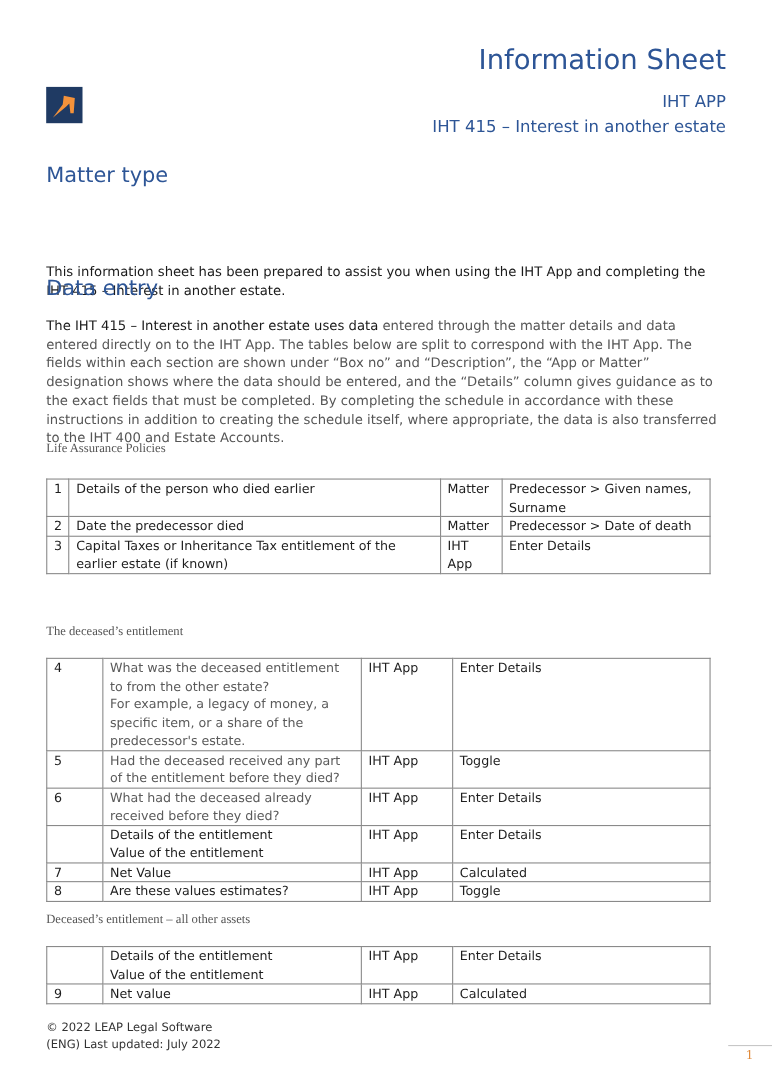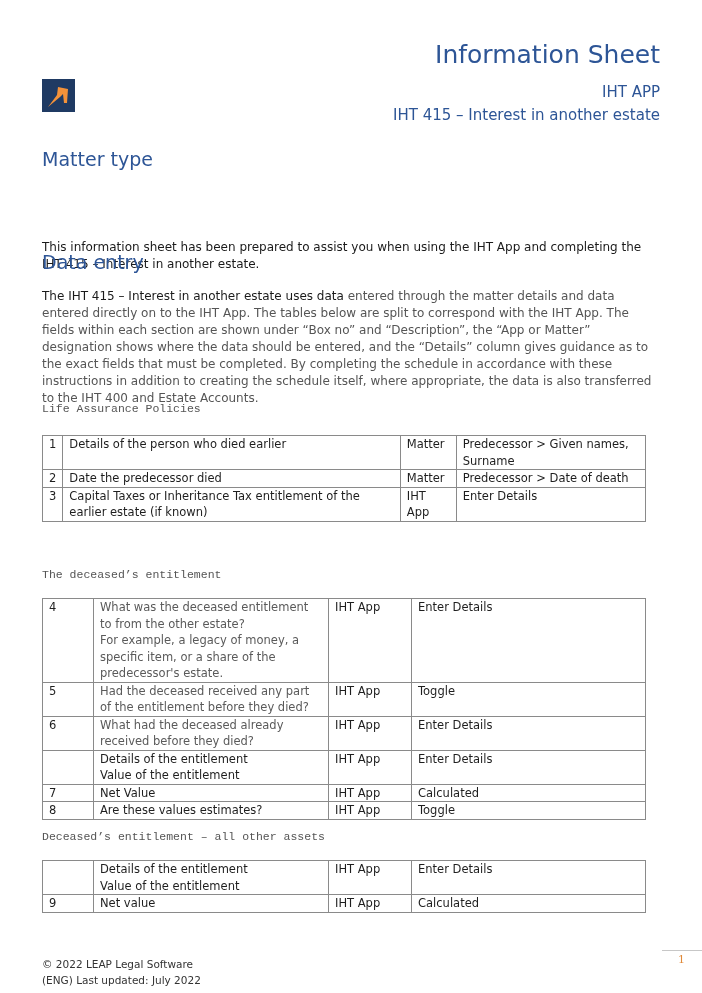--- a/index.html
+++ b/index.html
@@ -15,28 +15,28 @@
   .hdr-title { top:40px; font-size:25px; font-weight:normal; }
   .hdr-sub1 { top:83px; font-size:15px; }
   .hdr-sub2 { top:106px; font-size:15px; }
   h2 { position:absolute; left:42px; margin:0; font-family:"DejaVu Sans", sans-serif;
        font-weight:normal; color:#2d5596; font-size:19px; }
   .para { position:absolute; left:42px; width:618px; font-size:12px; line-height:17px;
           font-family:"DejaVu Sans", sans-serif; }
   .dark { color:#1a1a1a; }
   .grey { color:#555; }
   .caption { position:absolute; left:42px; font-size:11.5px; color:#555;
-             font-family:Liberation Mono, monospace; }
+             font-family:Liberation Serif, serif; }
   table { position:absolute; left:42px; width:604px; border-collapse:collapse;
           font-family:"DejaVu Sans", sans-serif; font-size:11.5px; line-height:16.5px; }
   td { border:1.3px solid #8a8a8a; padding:0 6px; vertical-align:top; color:#1e1e1e; }
   td.c1 { width:38px; } td.c2 { width:222px; } td.c3 { width:70px; }
   tr.hdrrow td { color:#5a5a5a; }
   .muted { color:#5a5a5a; }
-  .footer { position:absolute; left:42px; top:956px; font-size:10.5px; line-height:16px;
+  .footer { position:absolute; left:42px; top:926px; font-size:10.5px; line-height:16px;
             color:#333; font-family:"DejaVu Sans", sans-serif; }
   .pagenum-line { position:absolute; left:662px; top:950px; width:40px; height:1px; background:#c7c7c7; }
   .pagenum { position:absolute; left:678px; top:953px; font-size:11px; color:#e08a3a;
              font-family:"DejaVu Serif", serif; }
 </style>
 </head>
 <body>
 
 <div class="logo">
   <div class="logo-mark">

